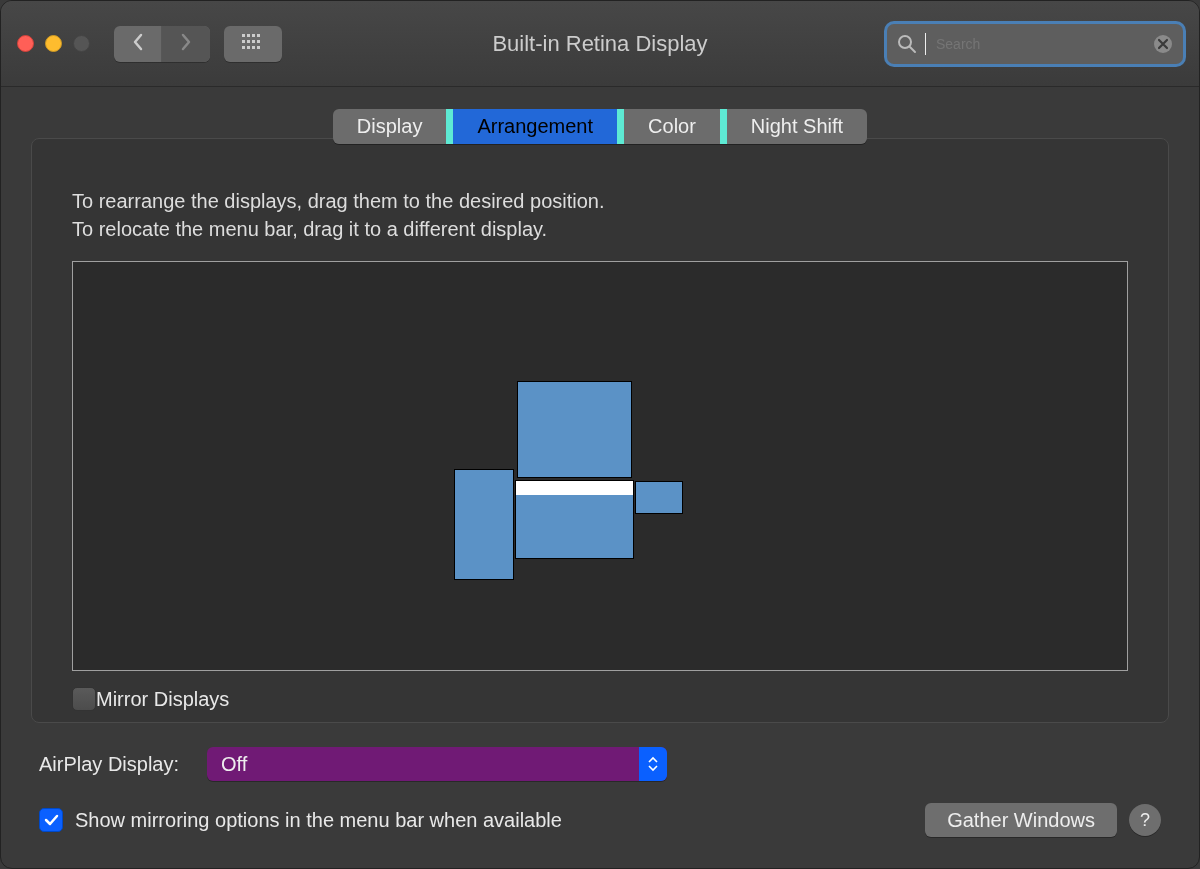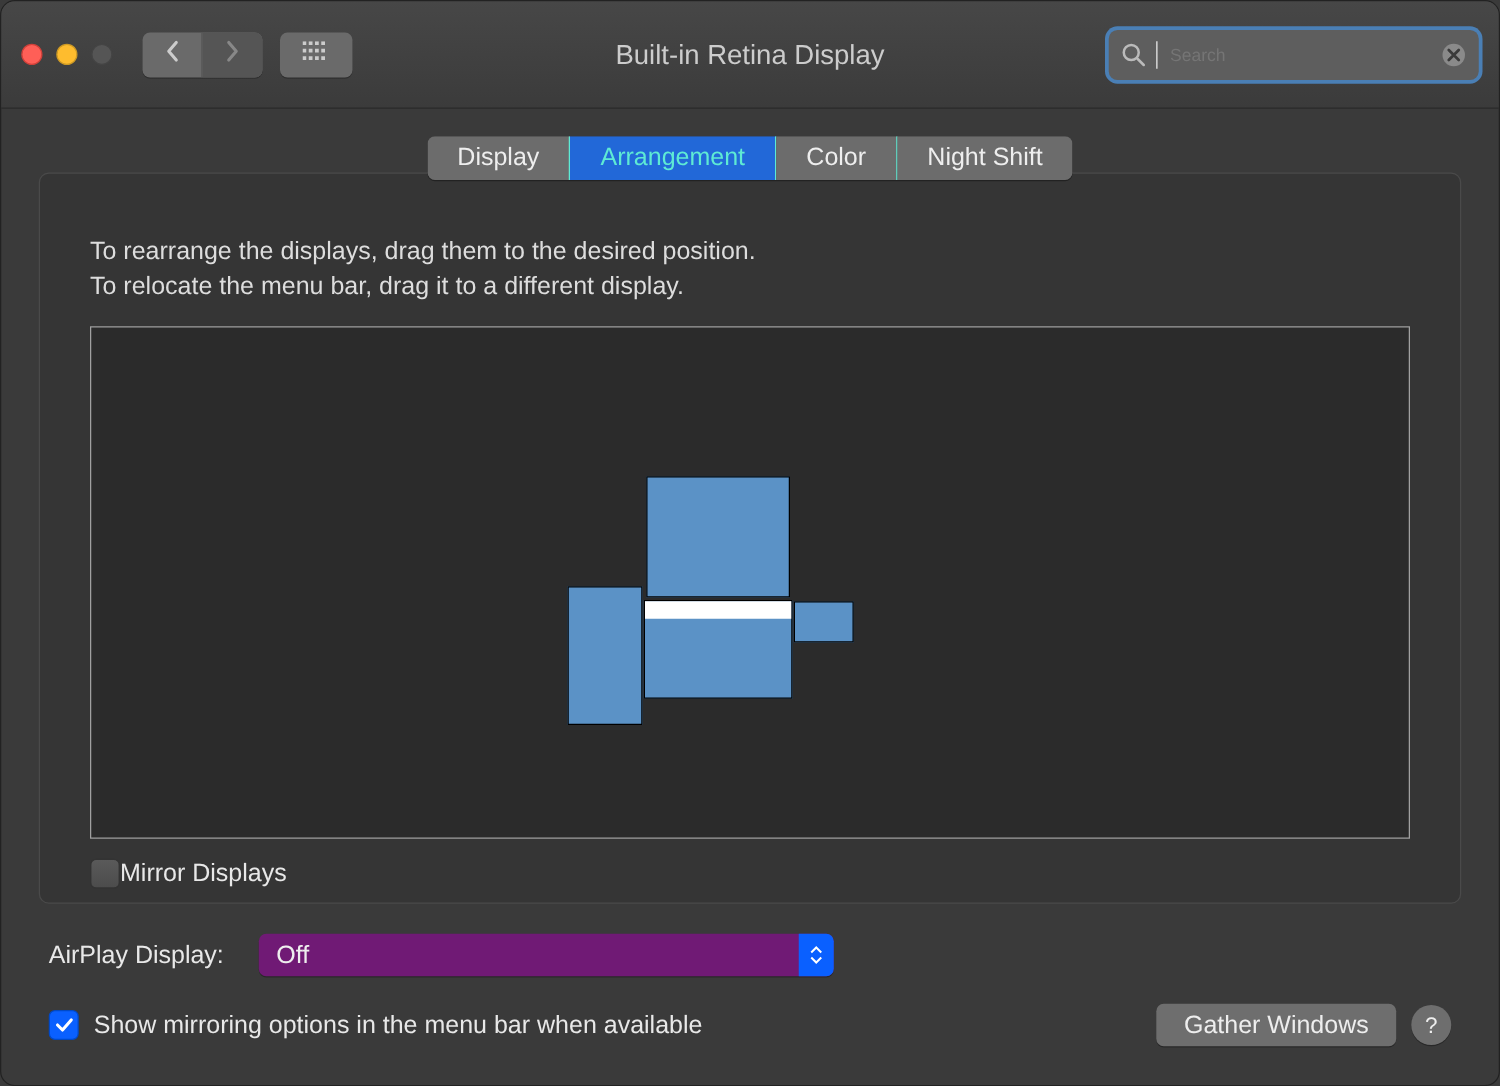--- a/index.html
+++ b/index.html
@@ -119,24 +119,24 @@
     display: flex;
     border-radius: 6px;
     overflow: hidden;
     box-shadow: 0 1px 0 rgba(0,0,0,.35);
   }
   .tab {
     padding: 6px 24px;
     font-size: 20px;
     background: #6c6c6c;
     color: #eee;
-    border-right: 1px solid #5eead4;
+    border-right: 7px solid #5eead4;
   }
   .tab:last-child { border-right: none; }
-  .tab.active { background: var(--blue); color: #5eead4; }
+  .tab.active { background: var(--blue); color: #000000; }
 
   .panel {
     background: #353535;
     border: 1px solid #4a4a4a;
     border-radius: 8px;
     padding: 28px 40px 11px;
     margin-top: -18px;
     position: relative;
     z-index: 1;
   }

